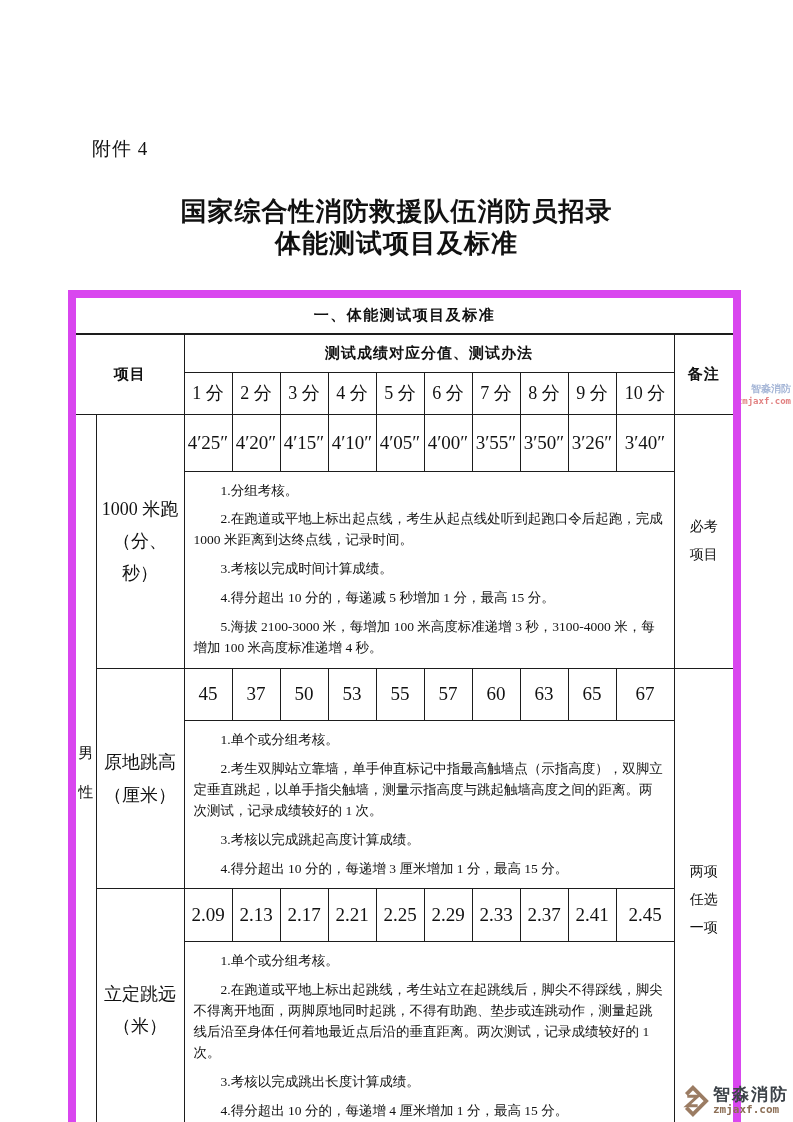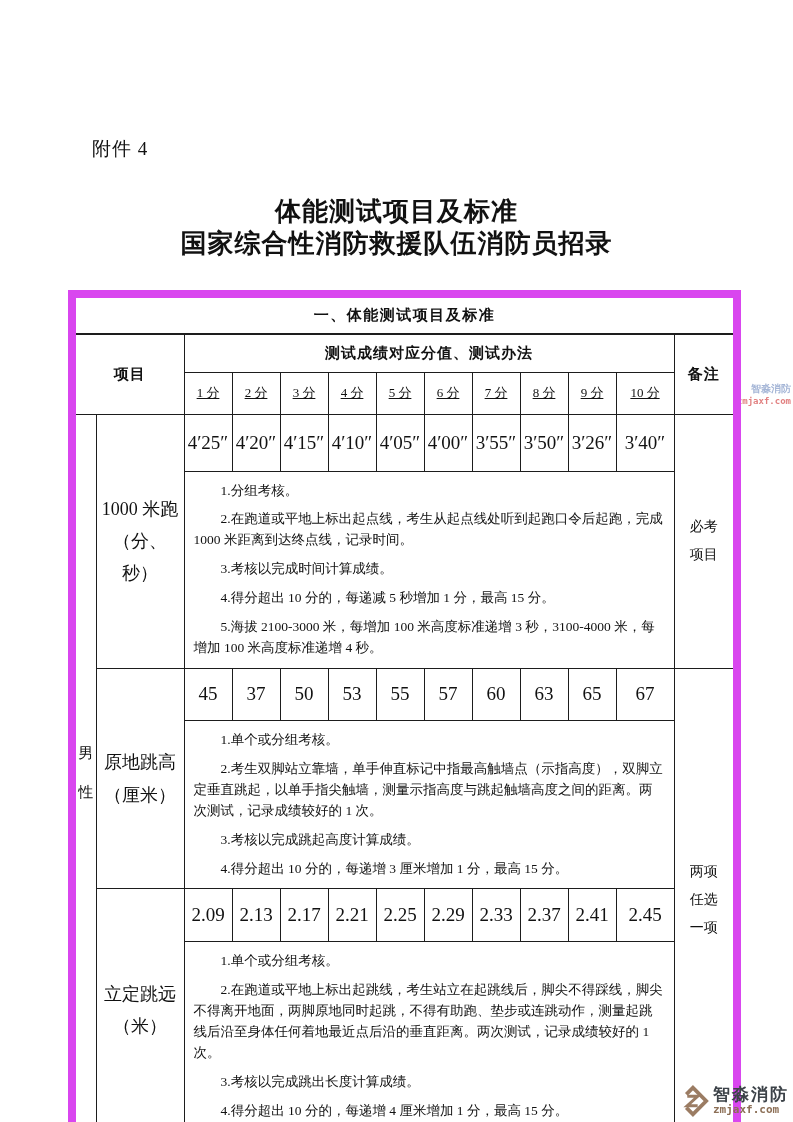--- a/index.html
+++ b/index.html
@@ -27,21 +27,21 @@
     border:1px solid #1d1d1d; padding:1px; overflow:hidden;
   }
   tr.r1 { height:40px; } tr.r2 { height:38px; } tr.r3 { height:42px; }
   tr.r4 { height:57px; } tr.r5 { height:148px; } tr.r6 { height:52px; }
   tr.r7 { height:128px; } tr.r8 { height:53px; } tr.r9 { height:162px; }
   tr.r1 td { border-bottom-width:2px; }
   .center { text-align:center; vertical-align:middle; }
   .bold { font-weight:bold; }
   .section-title { font-size:15px; letter-spacing:1.5px; }
   .hdr { font-size:15px; letter-spacing:1px; }
-  .score-label { font-size:13px;text-decoration:underline; }
+  .score-label { font-size:18px; }
   .value { font-size:19px; }
   .project-cell { font-size:18px; line-height:1.8; }
   .gender-cell { font-size:15px; }
   .vertical {
     display:inline-block; width:1em; word-break:break-all;
     line-height:2.6; text-align:center;
   }
   .remark-cell { font-size:14px; }
   .wrap2 {
     display:inline-block; width:2em; word-break:break-all;
@@ -79,22 +79,22 @@
   }
 </style>
 </head>
 <body>
 
 <div class="page">
 
   <div class="attachment">附件 4</div>
 
   <div class="doc-title">
+    <div>国家综合性消防救援队伍消防员招录</div>
     <div>体能测试项目及标准</div>
-    <div>国家综合性消防救援队伍消防员招录</div>
   </div>
 
   <div class="watermark-top">
     <div class="wm-brand">智淼消防</div>
     <div class="wm-site">zmjaxf.com</div>
   </div>
 
   <table class="std-table">
     <colgroup>
       <col style="width:24px">

